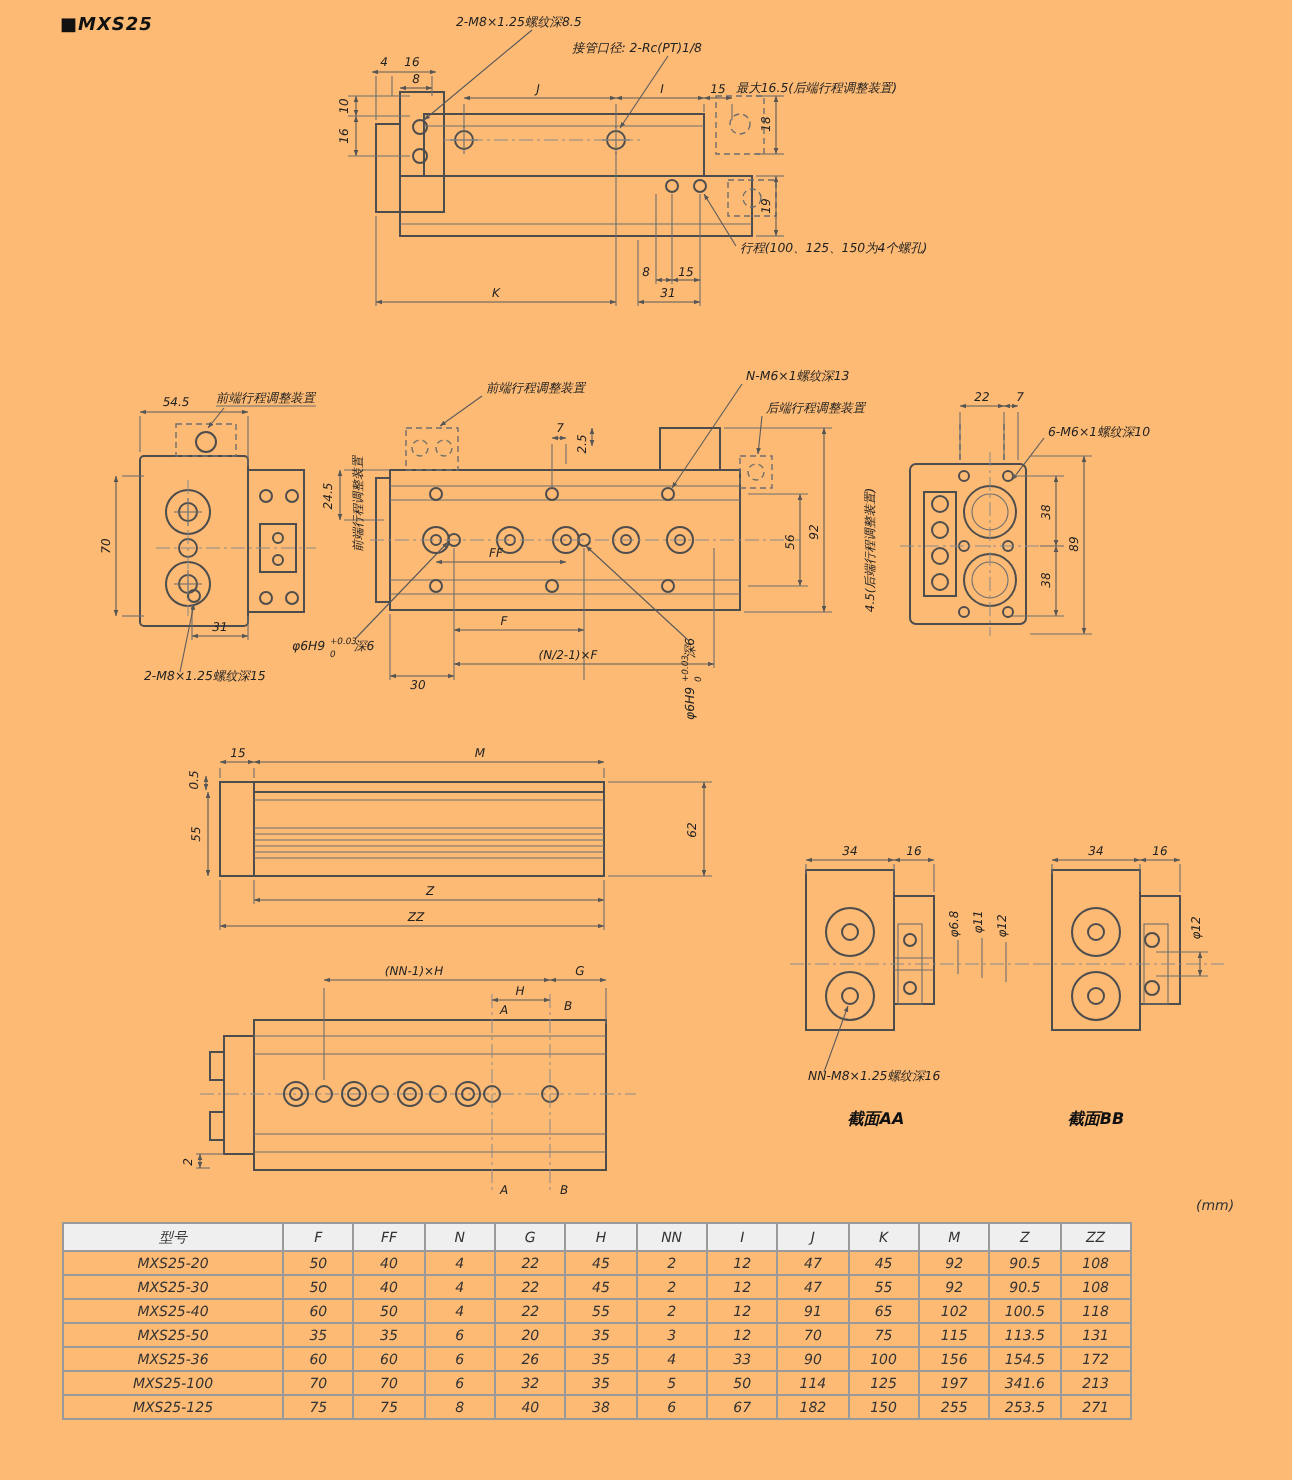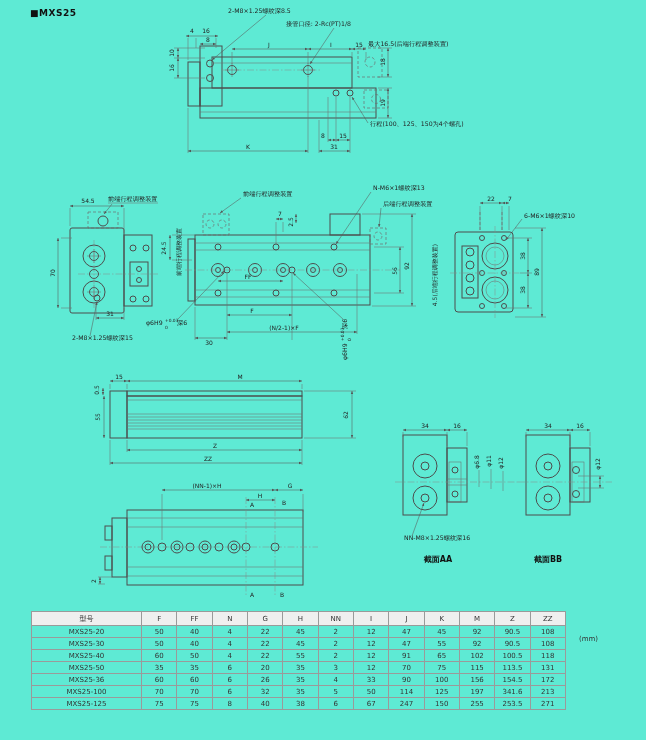--- a/index.html
+++ b/index.html
@@ -1,19 +1,19 @@
 <!DOCTYPE html>
 <html><head>
 <meta charset="utf-8">
 <style>
   html,body{margin:0;padding:0;background:#fff;}
-  .page{position:relative;width:646px;height:740px;background:#5eead4;overflow:hidden;
-        font-family:"DejaVu Sans","Liberation Sans",sans-serif;color:#222;}
+  .page{position:relative;width:646px;height:740px;background:#fdba74;overflow:hidden;
+        font-family:"DejaVu Sans","Liberation Sans",sans-serif;color:#222;font-style:italic;}
   .title{position:absolute;left:30px;top:8px;font-size:9px;font-weight:bold;color:#111;letter-spacing:.5px;}
-  .mm{position:absolute;left:579px;top:599px;font-size:7px;color:#333;margin-top:36px;}
+  .mm{position:absolute;left:598px;top:599px;font-size:7px;color:#333;}
   svg{position:absolute;left:0;top:0;}
   .o{fill:none;stroke:#4d4d4d;stroke-width:1;}
   .t{fill:none;stroke:#6e6e6e;stroke-width:.55;}
   .hid{fill:none;stroke:#6e6e6e;stroke-width:.7;stroke-dasharray:3 2;}
   .cl{fill:none;stroke:#8a8a8a;stroke-width:.5;stroke-dasharray:7 2 1.5 2;}
   .dim{fill:none;stroke:#5a5a5a;stroke-width:.55;marker-start:url(#ar);marker-end:url(#ar);}
   .ldr{fill:none;stroke:#5a5a5a;stroke-width:.55;marker-end:url(#ar);}
   .dt{font-size:6px;fill:#222;text-anchor:middle;}
   .nt{font-size:6.2px;fill:#222;text-anchor:start;}
   .st{font-size:8px;fill:#111;text-anchor:middle;font-weight:bold;}
@@ -554,21 +554,21 @@
         </tr>
         <tr>
           <td>MXS25-125</td>
           <td>75</td>
           <td>75</td>
           <td>8</td>
           <td>40</td>
           <td>38</td>
           <td>6</td>
           <td>67</td>
-          <td>247</td>
+          <td>182</td>
           <td>150</td>
           <td>255</td>
           <td>253.5</td>
           <td>271</td>
         </tr>
       </tbody>
     </table>
 
 </div>
 

